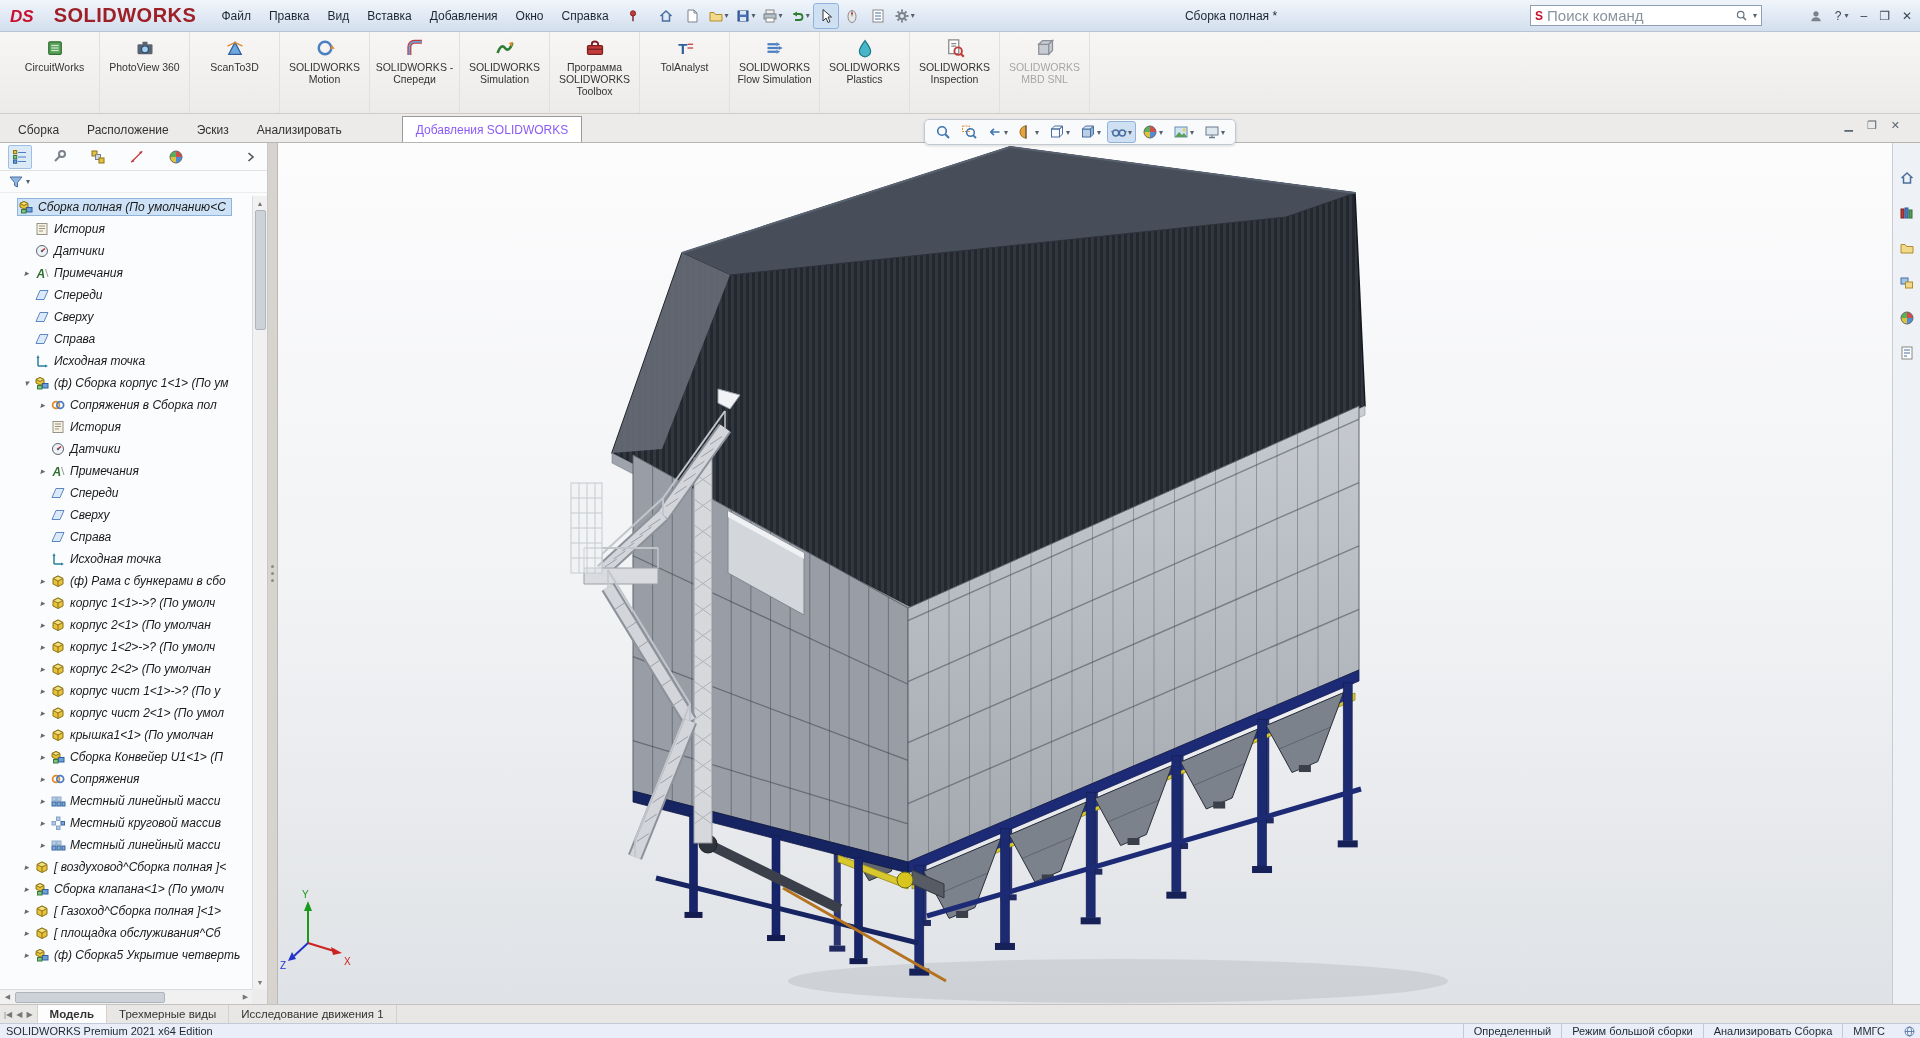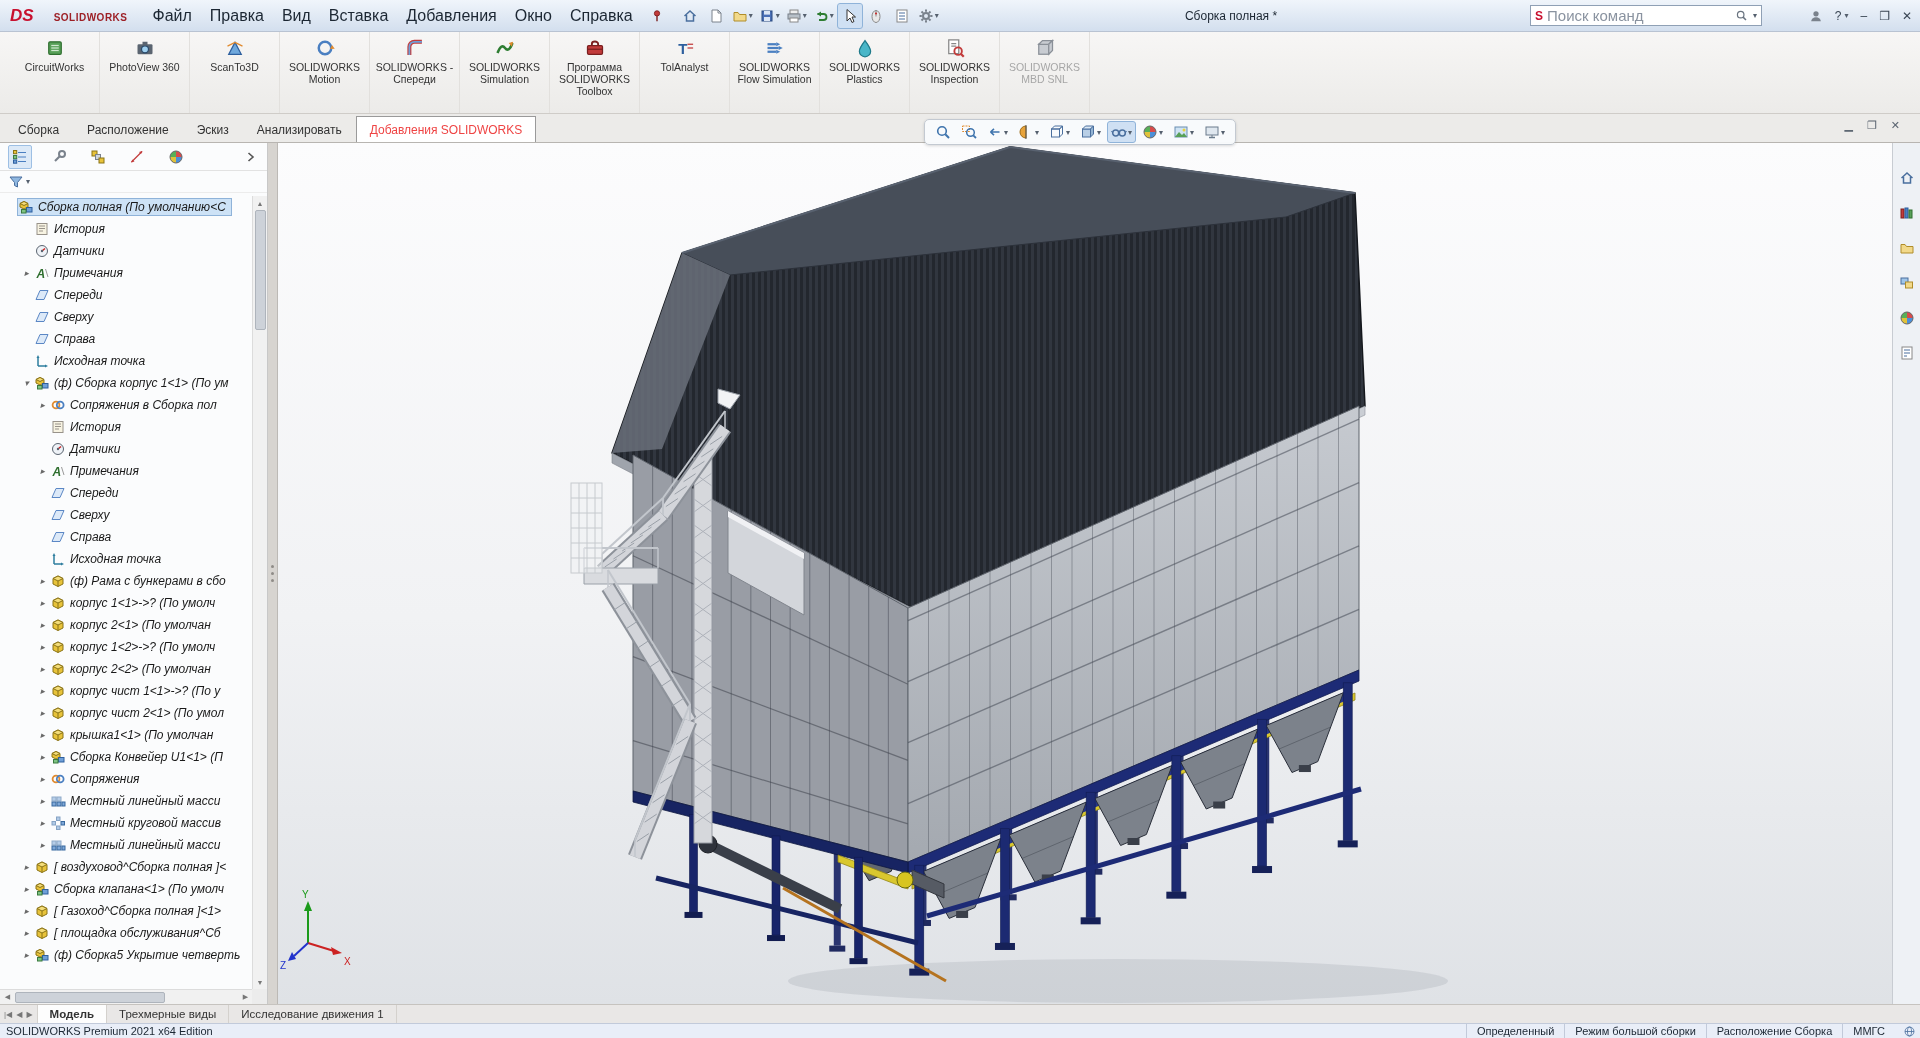--- a/index.html
+++ b/index.html
@@ -3,23 +3,23 @@
 <meta charset="utf-8">
 <style>
   *{margin:0;padding:0;box-sizing:border-box;font-family:"Liberation Sans",sans-serif;}
   html,body{width:1920px;height:1038px;overflow:hidden;}
   body{position:relative;background:#e8e8e8;font-size:12px;color:#222;cursor:default;}
 
   
   .titlebar{position:absolute;left:0;top:0;width:100%;height:32px;background:linear-gradient(#f0f5fb,#d3dfee);border-bottom:1px solid #b9c3d2;display:flex;align-items:center;z-index:60;}
   .logo{margin-left:10px;display:flex;align-items:baseline;gap:20px;flex:none;}
   .logo-ds{color:#c8102e;font-weight:bold;font-style:italic;font-size:17px;}
-  .logo-name{color:#9d2026;font-weight:bold;font-size:10px;letter-spacing:.5px;}
+  .logo-name{color:#9d2026;font-weight:bold;font-size:20px;letter-spacing:.5px;}
   .menubar{display:flex;margin-left:16px;}
-  .menu-item{padding:4px 9px;font-size:16px;color:#1c2733;border-radius:2px;}
+  .menu-item{padding:4px 9px;font-size:12px;color:#1c2733;border-radius:2px;}
   .pin-btn{margin-left:4px;width:22px;height:22px;display:flex;align-items:center;justify-content:center;}
   .qa{display:flex;margin-left:10px;gap:2px;align-items:center;}
   .qa-btn{min-width:24px;height:24px;display:flex;align-items:center;justify-content:center;border-radius:2px;padding:0 2px;}
   .qa-btn.active{background:#cfe0f3;outline:1px solid #8fb3d9;}
   .caret{font-size:8px;color:#55606e;margin-left:1px;}
   .doc-title{position:absolute;left:1231px;transform:translateX(-50%);font-size:12px;color:#1c2733;white-space:nowrap;}
   .search-box{position:absolute;right:158px;width:232px;height:21px;background:#fff;border:1px solid #8fa0b5;display:flex;align-items:center;padding:0 4px;gap:4px;}
   .search-logo{color:#c8102e;font-weight:bold;font-size:12px;flex:none;}
   .search-input{flex:1;border:none;outline:none;font-size:15px;color:#333;background:transparent;min-width:0;}
   .search-input::placeholder{color:#8a93a0;}
@@ -29,21 +29,21 @@
   
   .addins{position:absolute;top:32px;height:82px;width:100%;background:linear-gradient(#f7f6f5,#ecebe9);border-bottom:1px solid #cfccc8;display:flex;align-items:stretch;padding-left:10px;z-index:55;}
   .addin{width:90px;padding-top:6px;display:flex;flex-direction:column;align-items:center;gap:3px;font-size:10.5px;text-align:center;color:#333;line-height:1.15;border-right:1px solid #e2e0dd;}
   .addin .aicon{height:20px;}
   .addin.disabled{color:#a6a6a6;}
 
   
   .cmdrow{position:absolute;top:114px;height:29px;width:100%;background:#ecebe9;border-bottom:1px solid #b8b5b1;display:flex;align-items:flex-end;z-index:54;}
   .cmdtabs{display:flex;margin-left:4px;}
   .cmdtab{padding:6px 13px 5px;font-size:12px;color:#333;border:1px solid transparent;border-bottom:none;}
-  .cmdtab.active{background:#fff;border-color:#9a9a9a;color:#ef4444;}
+  .cmdtab.active{background:#fff;border-color:#9a9a9a;color:#8b5cf6;margin-left:46px;}
   .doc-controls{position:absolute;right:20px;top:5px;display:flex;gap:14px;color:#5a6470;font-size:11px;}
 
   
   .headsup{position:absolute;left:924px;top:119px;height:26px;background:rgba(248,250,252,.97);border:1px solid #c3c9d1;border-radius:5px;display:flex;align-items:center;padding:0 6px;gap:2px;z-index:57;box-shadow:0 1px 3px rgba(0,0,0,.15);}
   .hu-btn{height:22px;display:flex;align-items:center;padding:0 3px;border-radius:3px;border:1px solid transparent;}
   .hu-btn.active{background:#cfe0f3;border-color:#8fb3d9;}
 
   
   .panel{position:absolute;left:0;top:143px;width:268px;bottom:34px;background:#fbfcfd;border-right:1px solid #c8c8c8;overflow:hidden;}
   .minitabs{height:28px;display:flex;align-items:center;border-bottom:1px solid #e2e2e2;padding:0 8px;gap:15px;}
@@ -1379,21 +1379,21 @@
       <div class="bt-tab">Трехмерные виды</div>
       <div class="bt-tab">Исследование движения 1</div>
     </div>
 </div>
 
 <div class="statusbar">
   <span class="sb-left">SOLIDWORKS Premium 2021 x64 Edition</span>
   <div class="sb-right" id="sb-right">
       <div class="sb-item">Определенный</div>
       <div class="sb-item">Режим большой сборки</div>
-      <div class="sb-item">Расположение Сборка</div>
+      <div class="sb-item">Анализировать Сборка</div>
       <div class="sb-item">ММГС</div>
     </div>
   <span class="sb-globe" id="sb-globe">
       <span style="display: flex; align-items: center;">
         <svg width="13" height="13" viewBox="0 0 16 16">
           <circle cx="8" cy="8" r="5.5" fill="none" stroke="#4a6f9e"></circle>
           <ellipse cx="8" cy="8" rx="2.5" ry="5.5" fill="none" stroke="#4a6f9e"></ellipse>
           <line x1="2.5" y1="8" x2="13.5" y2="8" stroke="#4a6f9e"></line>
         </svg>
       </span>

